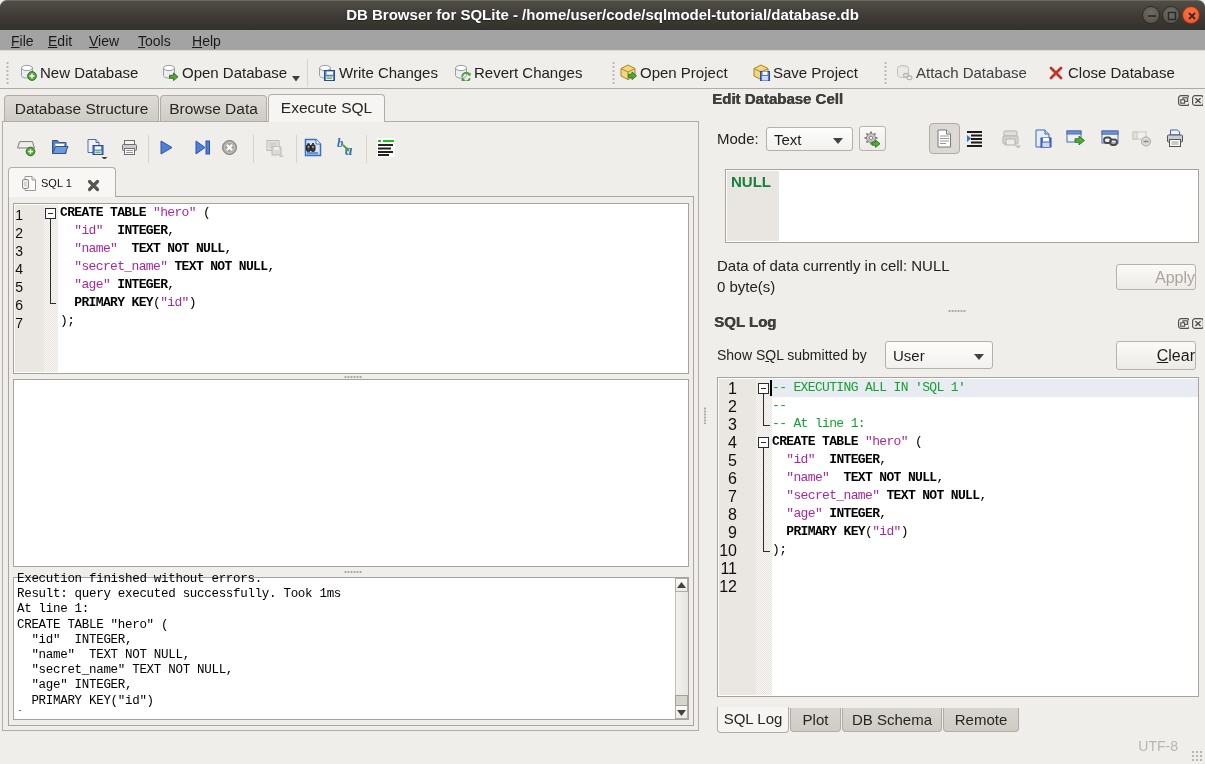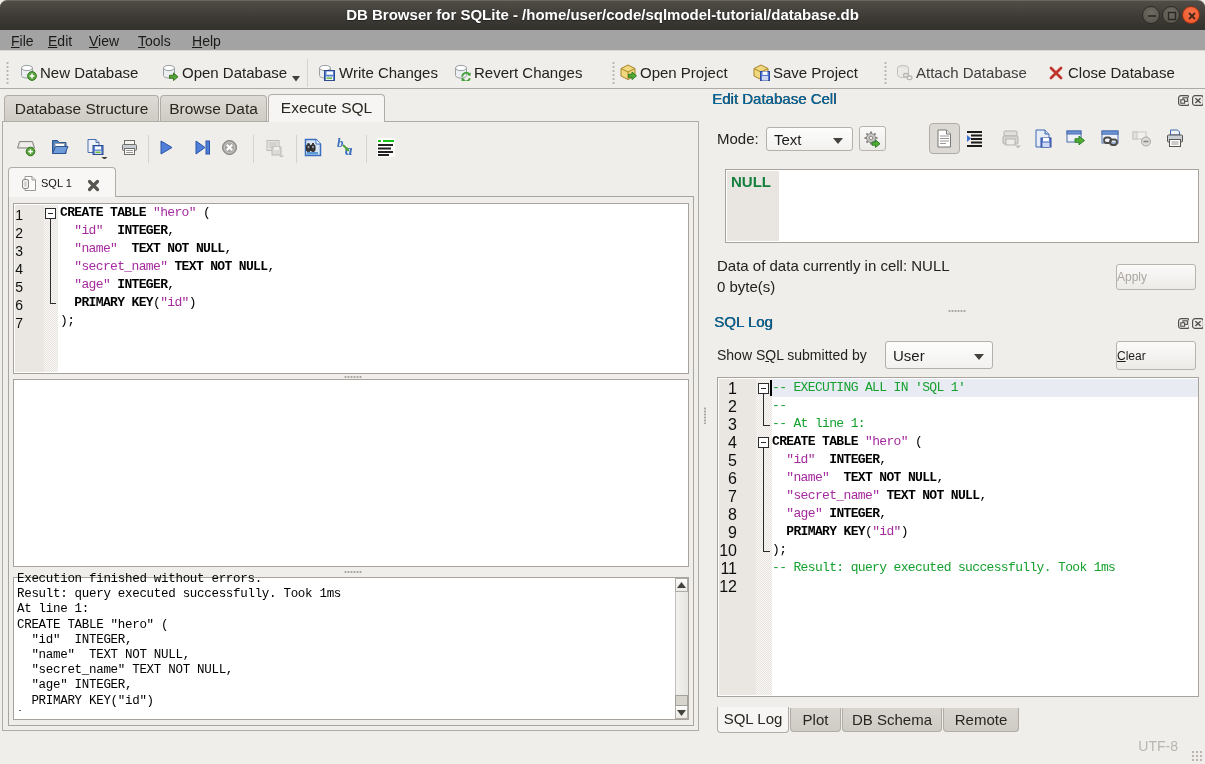--- a/index.html
+++ b/index.html
@@ -41,27 +41,27 @@
 .lnum{position:absolute;font-weight:normal;color:#0e0e0e;text-align:right}
 pre.code{position:absolute;font-family:"Liberation Mono",monospace;font-size:13px;letter-spacing:-0.65px;line-height:18px;color:#000;white-space:pre}
 pre.code b{font-weight:bold;color:#000000}
 pre.code i{font-style:normal;color:#a52a9d}
 pre.code g{color:#15a12e}
 .foldbox{position:absolute;width:11px;height:11px;background:#fff;border:1px solid #2c2c2c}
 .foldbox::after{content:"";position:absolute;left:2px;top:4px;width:5px;height:1px;background:#2c2c2c}
 .foldline{position:absolute;width:1px;background:#2c2c2c}
 .foldfoot{position:absolute;height:1px;background:#2c2c2c}
 
-.docktitle{position:absolute;font-size:15px;font-weight:normal;color:#0369a1;text-shadow:0.5px 0 0 #34322d}
+.docktitle{position:absolute;font-size:15px;font-weight:bold;color:#404040;text-shadow:0.5px 0 0 #34322d}
 .dockbtn{position:absolute;width:11px;height:11px}
 .label15{position:absolute;font-size:15px;color:#23221e;white-space:nowrap}
 .combo{position:absolute;background:linear-gradient(#fdfdfc,#f2f1ef);border:1px solid #b4b0aa;border-radius:3px}
 .combo .ct{position:absolute;left:7px;top:3px;font-size:15px;color:#1d1c19}
 .combo .arrow{position:absolute;width:0;height:0;border-left:5px solid transparent;border-right:5px solid transparent;border-top:6px solid #44423d}
-.btn{position:absolute;border:1px solid #b7b3ad;border-radius:3px;background:linear-gradient(#fbfaf9,#edebe8);text-align:left;font-size:12px}
+.btn{position:absolute;border:1px solid #b7b3ad;border-radius:3px;background:linear-gradient(#fbfaf9,#edebe8);text-align:right;font-size:16px}
 
 .hdots{position:absolute;height:2px;background-image:radial-gradient(circle,#a9a59f 1px,transparent 1.2px);background-size:3px 2px}
 .vdots{position:absolute;width:2px;background-image:radial-gradient(circle,#a9a59f 1px,transparent 1.2px);background-size:2px 3px}
 
 .btab{position:absolute;top:0;height:24px;border:1px solid #b1ada6;border-top:none;border-radius:0 0 4px 4px;background:linear-gradient(#d8d4cf,#cfcbc5);font-size:15px;color:#27261f;text-align:center;line-height:23px}
 .btab.active{height:26px;background:#f6f5f3;z-index:3}
 #statusenc{position:absolute;right:27px;top:738px;font-size:14px;color:#b9b5af}
 </style>
 </head>
 <body>
@@ -412,21 +412,21 @@
   <pre class="code" style="left:772px;top:379px"><g>-- EXECUTING ALL IN 'SQL 1'</g>
 <g>--</g>
 <g>-- At line 1:</g>
 <b>CREATE TABLE</b> <i>"hero"</i> (
   <i>"id"</i>  <b>INTEGER</b>,
   <i>"name"</i>  <b>TEXT NOT NULL</b>,
   <i>"secret_name"</i> <b>TEXT NOT NULL</b>,
   <i>"age"</i> <b>INTEGER</b>,
   <b>PRIMARY KEY</b>(<i>"id"</i>)
 );
-<g>-- Result: query executed successfully. Took 1ms</g></pre>
+</pre>
   <div class="foldline" style="left:763px;top:393px;height:32px"></div>
   <div class="foldfoot" style="left:763px;top:425px;width:7px"></div>
   <div class="foldline" style="left:763px;top:447px;height:104px"></div>
   <div class="foldfoot" style="left:763px;top:551px;width:7px"></div>
   <div class="foldbox" style="left:758px;top:383px"></div>
   <div class="foldbox" style="left:758px;top:437px"></div>
   <div class="abs" style="left:770px;top:380px;width:2px;height:16px;background:#000"></div>
 </div>
 
 <div id="btabs" style="position:absolute;left:0;top:707px">

